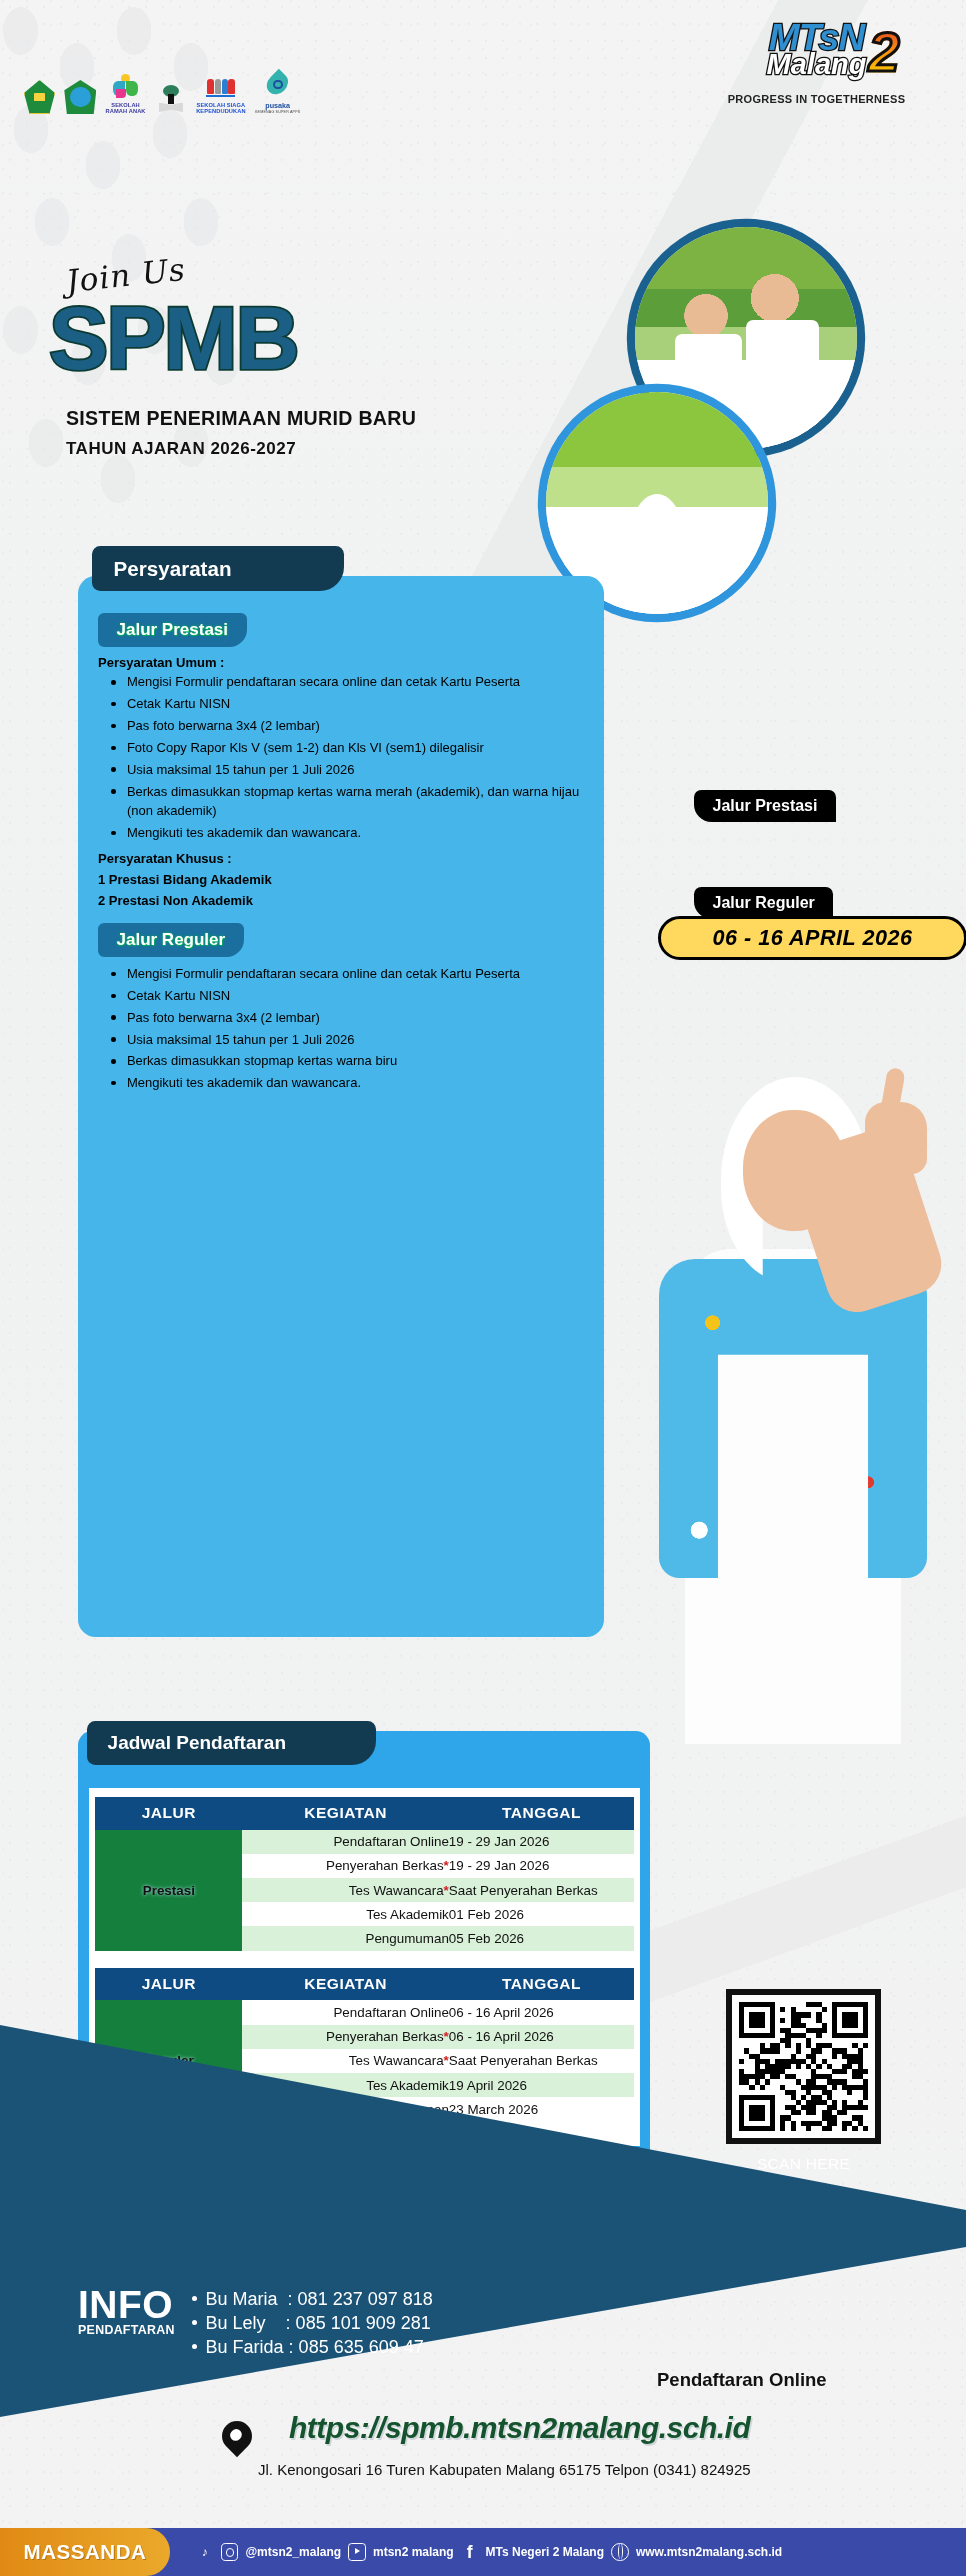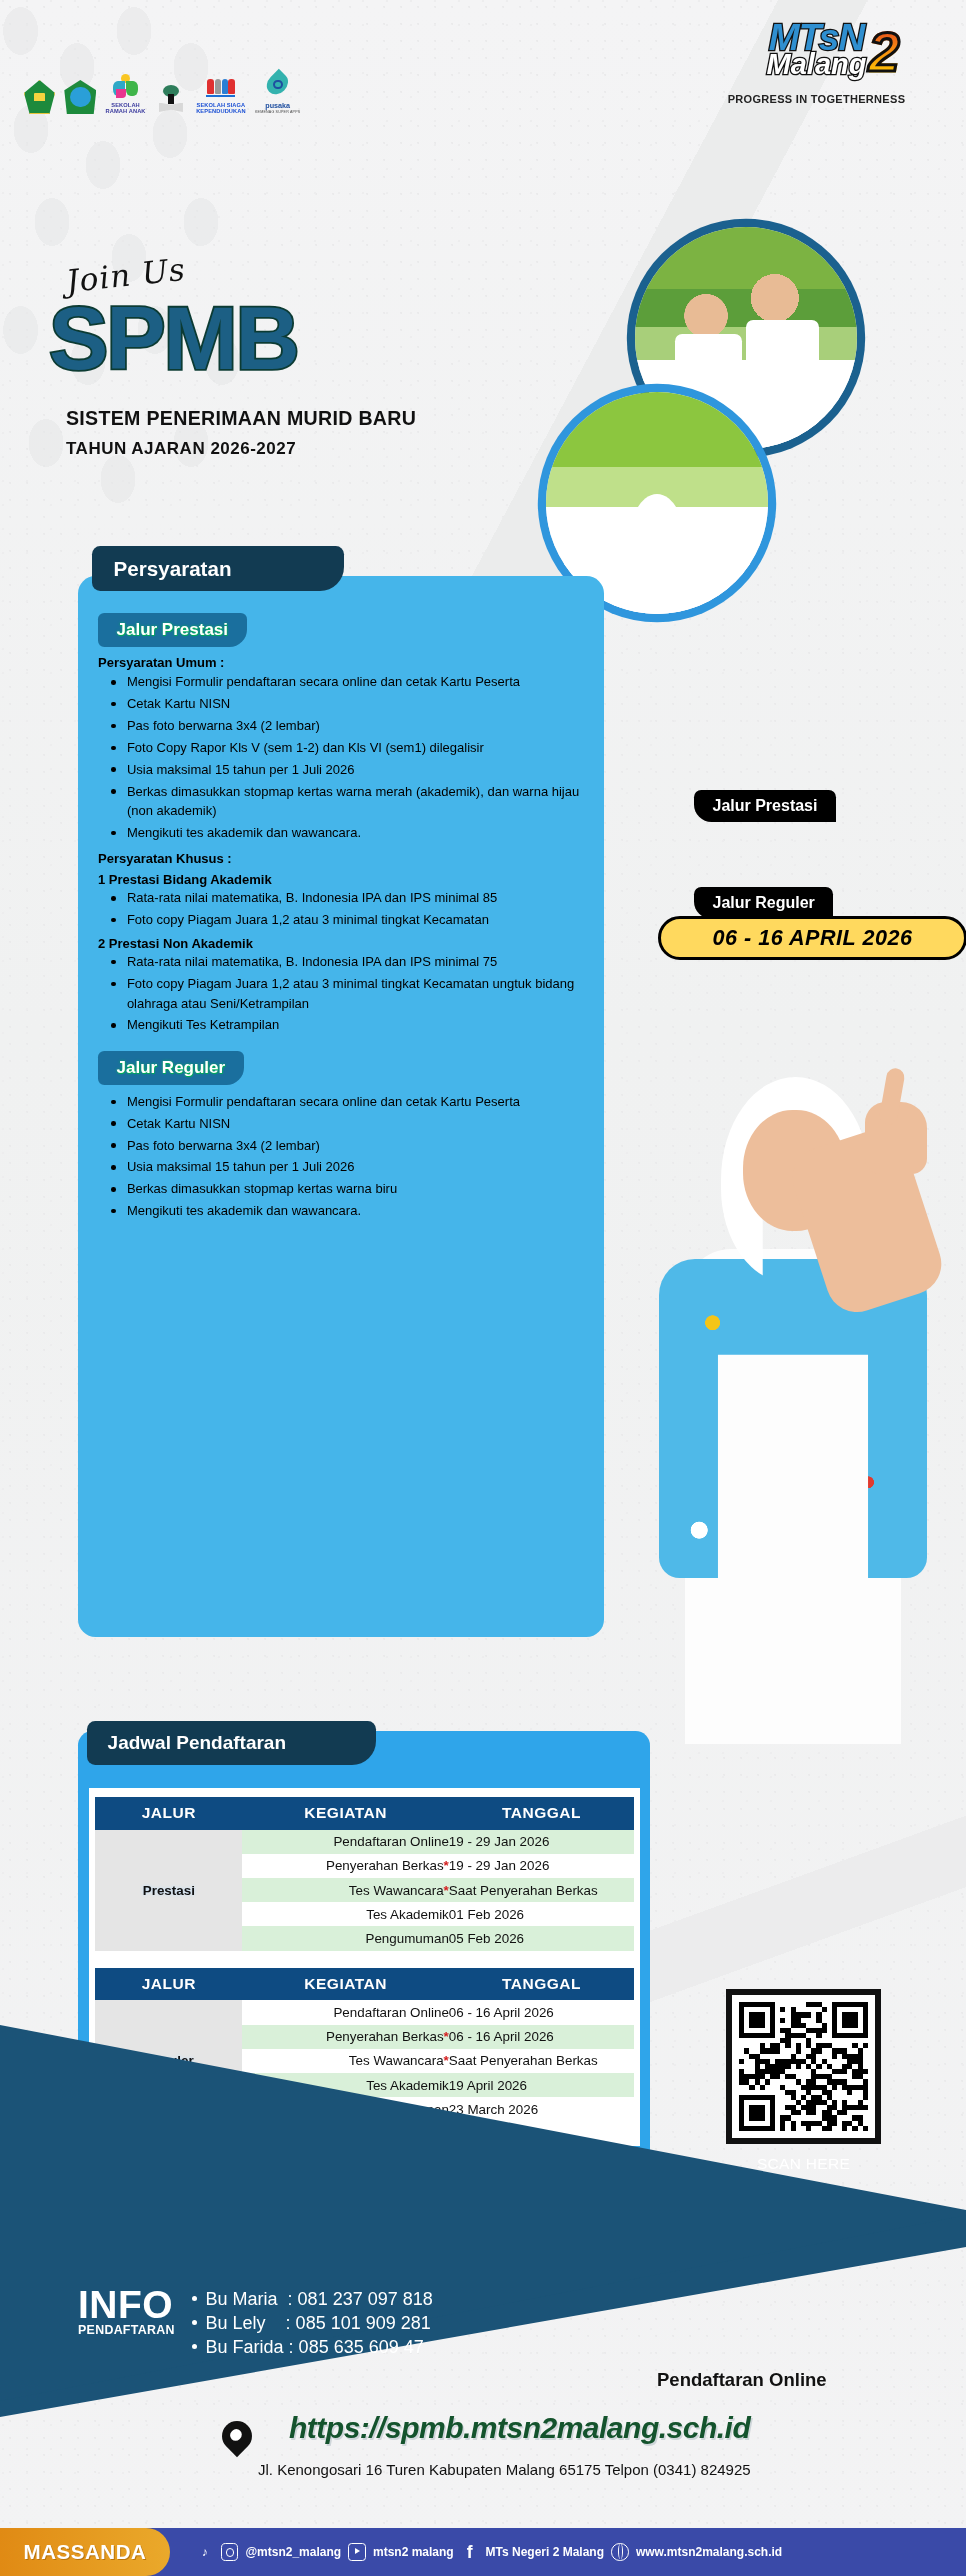--- a/index.html
+++ b/index.html
@@ -174,21 +174,21 @@
   #sched-title{position:absolute;left:87px;top:1721px;width:289px;height:44px;background:#123b52;
      border-radius:8.2px 8.2px 24px 8.2px;display:flex;align-items:center;padding-left:20.6px;
      color:#fff;font-size:19px;font-weight:800;}
   #sched-inner{position:absolute;left:89px;top:1788px;width:551px;background:#fff;padding:9.3px 6.2px 5.2px;}
   table.jad{border-collapse:collapse;width:539px;table-layout:fixed;}
   table.jad th{background:#0e4b82;color:#fff;font-size:15.5px;font-weight:800;padding:7.2px 0;letter-spacing:0.5px;}
   table.jad td{font-size:13.4px;color:#111;padding:4.6px 0;}
   .col-j{width:147px;}
   .col-k{width:206px;}
   .col-t{width:185px;}
-  td.jalur{background:#e5e5e5;color:#cfe8ff;font-size:19.6px;font-weight:800;text-align:center;
+  td.jalur{background:#15803d;color:#cfe8ff;font-size:19.6px;font-weight:800;text-align:center;
      text-shadow:0 0 3.6px #bfe0ff;}
   td.keg{text-align:right;padding-right:11.3px;}
   td.tgl{text-align:left;padding-left:11.3px;}
   tr.alt td.keg, tr.alt td.tgl{background:#d9f0d9;}
   tr.plain td.keg, tr.plain td.tgl{background:#fff;}
   .ast{color:#d42020;font-weight:700;}
   #sched-note{font-size:10.8px;font-weight:800;color:#c21515;padding:5.2px 0 2.1px 3.1px;}
 
   
   #qr-wrap{position:absolute;left:716px;top:1989px;width:175px;text-align:center;}
@@ -322,30 +322,21 @@
     <li>Mengisi Formulir pendaftaran secara online dan cetak Kartu Peserta</li>
     <li>Cetak Kartu NISN</li>
     <li>Pas foto berwarna 3x4 (2 lembar)</li>
     <li>Foto Copy Rapor Kls V (sem 1-2) dan Kls VI (sem1) dilegalisir</li>
     <li>Usia maksimal 15 tahun per 1 Juli 2026</li>
     <li>Berkas dimasukkan stopmap kertas warna merah (akademik), dan warna hijau (non akademik)</li>
     <li>Mengikuti tes akademik dan wawancara.</li>
   </ul>
   <div class="sub-h">Persyaratan Khusus :</div>
   <div class="num-h">1  Prestasi Bidang Akademik</div>
-  <ul class="req">
-    <li>Rata-rata nilai matematika, B. Indonesia IPA dan IPS minimal 85</li>
-    <li>Foto copy Piagam Juara 1,2 atau 3 minimal tingkat Kecamatan</li>
-  </ul>
   <div class="num-h">2  Prestasi Non Akademik</div>
-  <ul class="req">
-    <li>Rata-rata nilai matematika, B. Indonesia IPA dan IPS minimal 75</li>
-    <li>Foto copy Piagam Juara 1,2 atau 3 minimal tingkat Kecamatan ungtuk bidang olahraga atau Seni/Ketrampilan</li>
-    <li>Mengikuti Tes Ketrampilan</li>
-  </ul>
   <div style="height:13.4px"></div>
   <div class="pill">Jalur Reguler</div>
   <ul class="req" style="margin-top:7.2px">
     <li>Mengisi Formulir pendaftaran secara online dan cetak Kartu Peserta</li>
     <li>Cetak Kartu NISN</li>
     <li>Pas foto berwarna 3x4 (2 lembar)</li>
     <li>Usia maksimal 15 tahun per 1 Juli 2026</li>
     <li>Berkas dimasukkan stopmap kertas warna biru</li>
     <li>Mengikuti tes akademik dan wawancara.</li>
   </ul>

